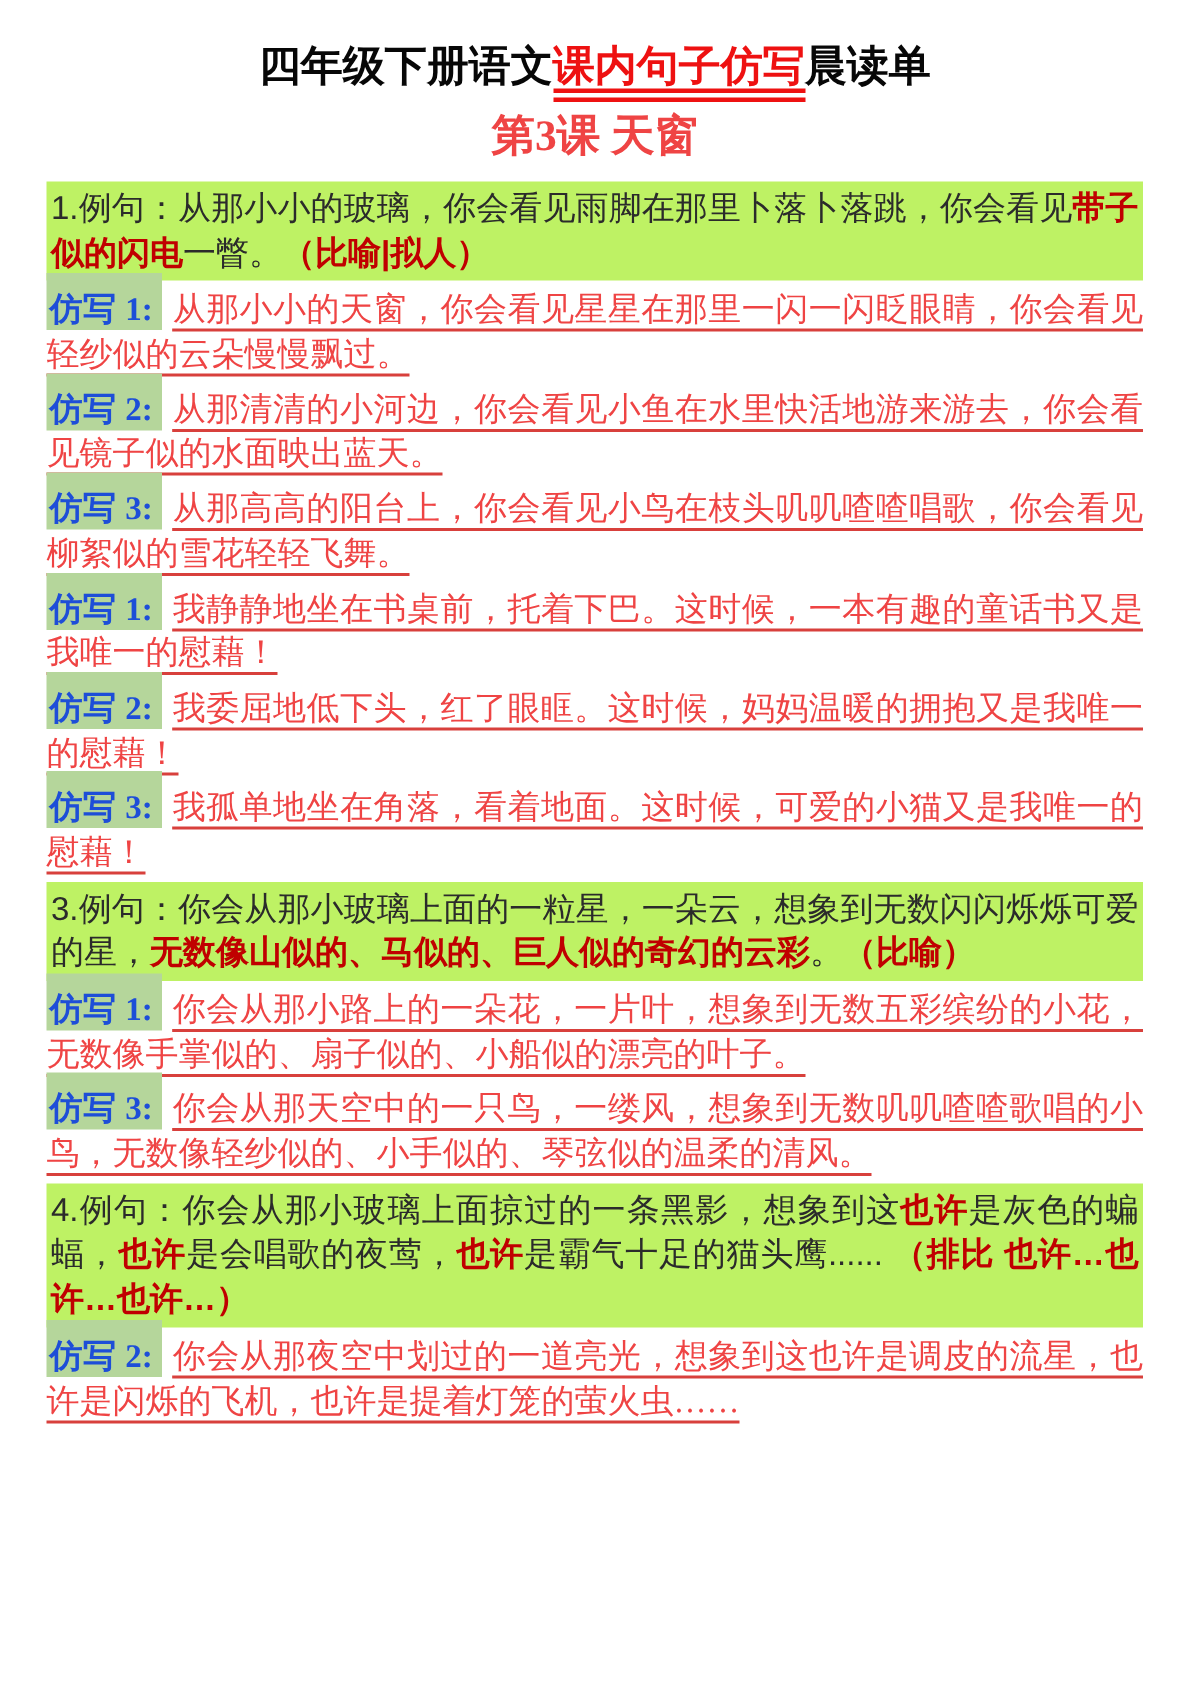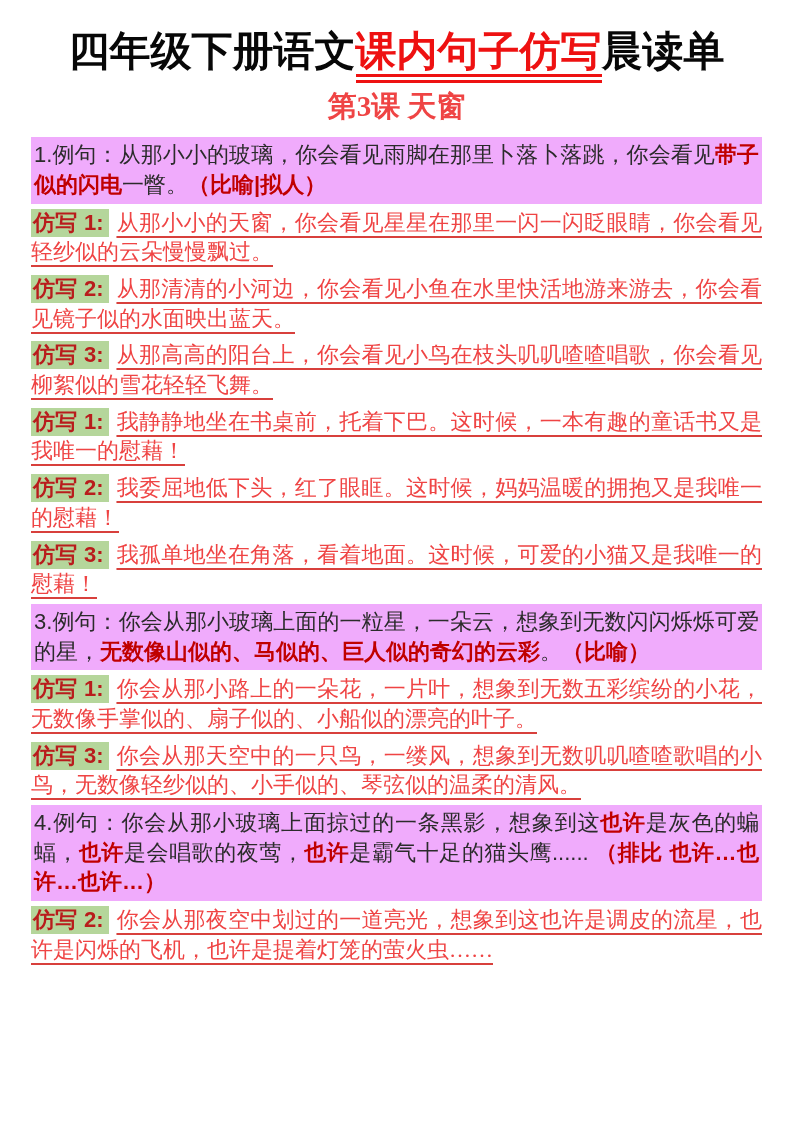--- a/index.html
+++ b/index.html
@@ -15,64 +15,64 @@
     box-sizing: border-box;
     width: 793px;
     height: 1122px;
     padding: 26px 31px 8px 31px;
     display: flex;
     flex-direction: column;
   }
   h1.title {
     margin: 0 0 6px 0;
     text-align: center;
-    font-size: 41px;
+    font-size: 28px;
     font-weight: 900;
     letter-spacing: 0px;
     color: #070707;
     line-height: 1.25;
   }
   h1.title .hl {
     color: #ee1111;
     border-bottom: 9px double #ee1111;
     padding-bottom: 0px;
   }
   h2.subtitle {
     margin: 4px 0 10px 0;
     text-align: center;
     font-size: 29px;
     font-weight: 700;
     color: #ef4444;
     font-family: "Liberation Serif", serif;
   }
   .content { flex: 1 1 auto; }
   p.example {
-    background: #f0abfc;
+    background: #bef264;
     color: #2b2b2b;
     font-size: 22px;
     line-height: 1.35;
     text-align: justify;
     margin: 0 0 2px 0;
     padding: 3px 3px 4px 3px;
   }
   p.example .red { color: #c00000; font-weight: 600; }
   p.imitation {
     font-size: 22px;
     line-height: 1.35;
     text-align: justify;
     margin: 0 0 2px 0;
     padding: 2px 0 3px 0;
     font-family: "Liberation Serif", serif;
   }
   p.imitation .label {
-    font-family: Liberation Sans, sans-serif;
+    font-family: Liberation Serif, serif;
     background: #b5d69b;
-    color: #b91c1c;
+    color: #1d4ed8;
     font-weight: 700;
-    padding: 1px 6px 2px 2px;
+    padding: 11px 6px 2px 2px;
     margin-right: 7px;
     white-space: nowrap;
   }
   p.imitation .text {
     color: #ef4444;
     text-decoration: underline;
     text-decoration-color: #d8403c;
     text-underline-offset: 6px;
     text-decoration-thickness: 1.5px;
   }

